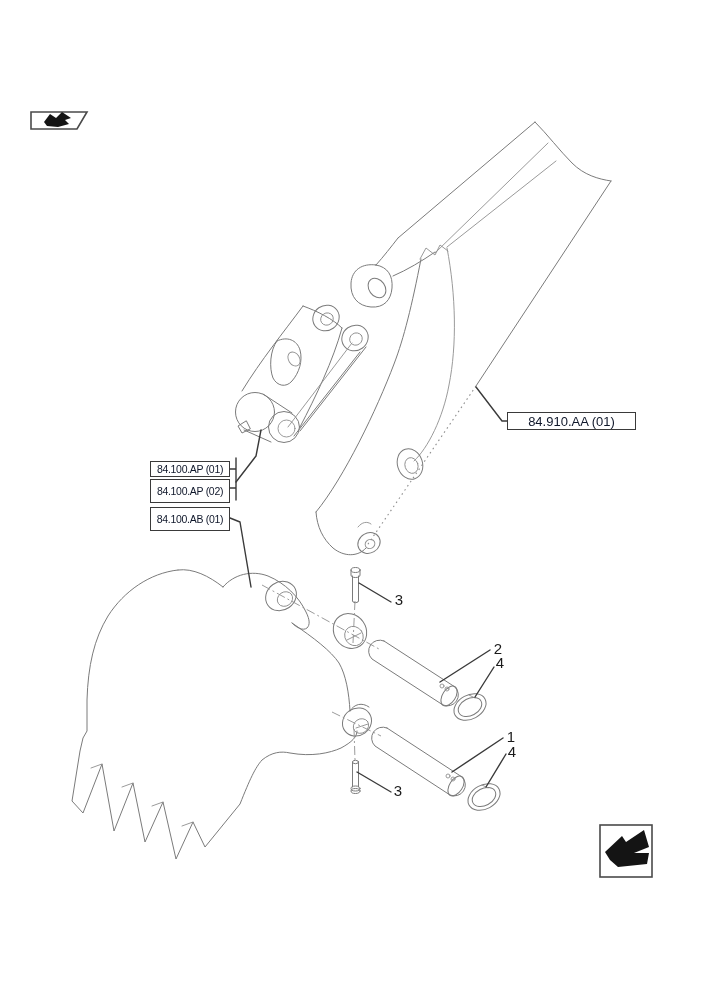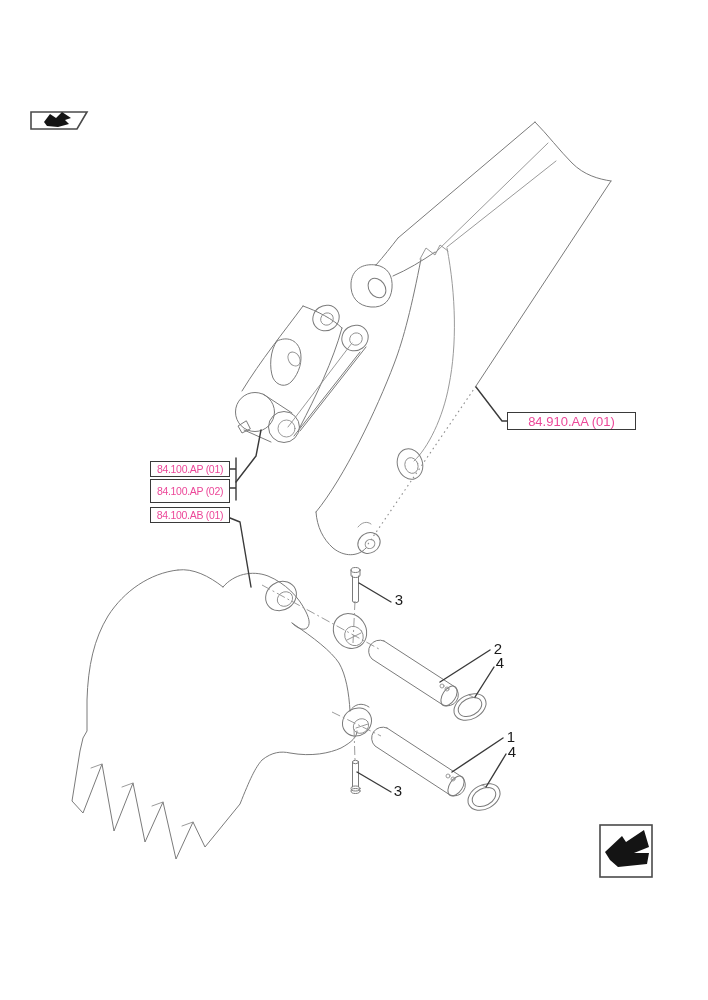--- a/index.html
+++ b/index.html
@@ -9,21 +9,21 @@
   }
   .page svg{position:absolute;left:0;top:0;}
   .outline{fill:none;stroke:#7b7b7b;stroke-width:1;stroke-linecap:round;stroke-linejoin:round;}
   .thin{fill:none;stroke:#8f8f8f;stroke-width:.9;stroke-linecap:round;}
   .leader{fill:none;stroke:#3a3a3a;stroke-width:1.4;stroke-linecap:round;stroke-linejoin:round;}
   .centerline{fill:none;stroke:#909090;stroke-width:.9;stroke-dasharray:9 3 2 3;}
   .dotted{fill:none;stroke:#8f8f8f;stroke-width:1.1;stroke-dasharray:1.6 3.4;}
   .blackfill{fill:#141414;stroke:none;}
   .icon-frame{fill:#ffffff;stroke:#4a4a4a;stroke-width:1.6;}
   .callout-box{
-    position:absolute;border:1.2px solid #3a3a3a;background:#ffffff;color:#ec4899;
+    position:absolute;border:1.2px solid #3a3a3a;background:#ffffff;color:#0f172a;
     display:flex;align-items:center;justify-content:center;
     font-size:10.5px;letter-spacing:-0.3px;white-space:nowrap;box-sizing:border-box;
   }
   .callout-box.big{font-size:13px;letter-spacing:0;}
   .item-num{
     position:absolute;color:#1a1a1a;font-size:15px;line-height:15px;width:16px;text-align:center;
   }
 </style>
 </head>
 <body>
@@ -168,21 +168,21 @@
   <g>
     <rect class="icon-frame" x="600" y="825" width="52" height="52" stroke-width="2.4"></rect>
     <path class="blackfill" d="M 605 852 L 622 836 L 626 842 L 644 830 L 649 847 L 634 853 L 649 853 L 647 864 L 618 867 L 610 860 Z"></path>
   </g>
 </svg>
 
 <div class="callout-box" style="left:150px;top:461px;width:80px;height:16px;">84.100.AP (01)</div>
 
 <div class="callout-box" style="left:150px;top:479px;width:80px;height:24px;">84.100.AP (02)</div>
 
-<div class="callout-box" style="left:150px;top:507px;width:80px;height:16px;">84.100.AB (01)</div>
+<div class="callout-box" style="left:150px;top:507px;width:80px;height:24px;">84.100.AB (01)</div>
 
 <div class="callout-box big" style="left:507px;top:412px;width:129px;height:18px;">84.910.AA (01)</div>
 
 <div class="item-num" style="left:391px;top:592px;">3</div>
 
 <div class="item-num" style="left:490px;top:641px;">2</div>
 
 <div class="item-num" style="left:492px;top:655px;">4</div>
 
 <div class="item-num" style="left:503px;top:729px;">1</div>

